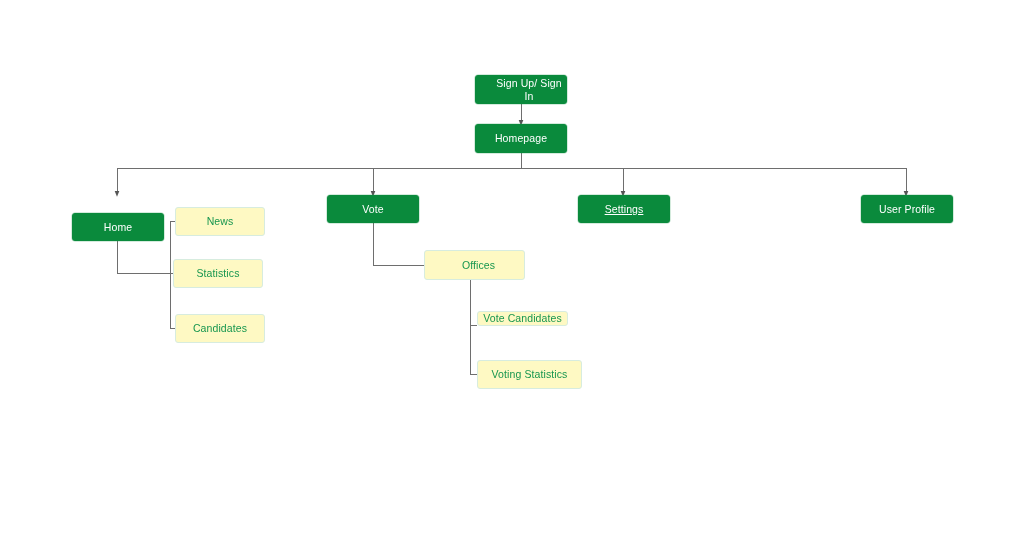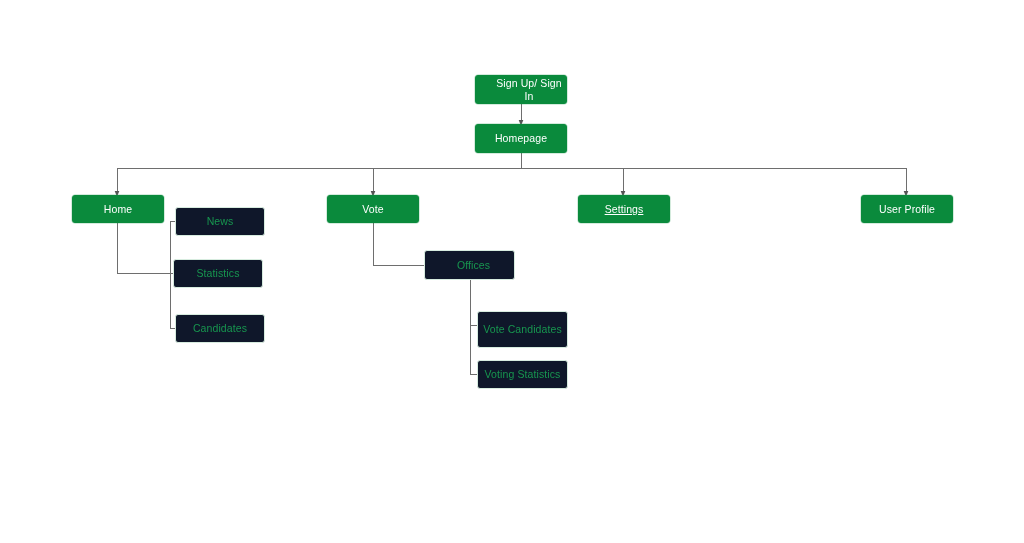--- a/index.html
+++ b/index.html
@@ -40,21 +40,21 @@
     z-index: 2;
   }
   .node.primary {
     background: #0a8a3c;
     color: #ffffff;
     border: 1px solid #0a8a3c;
     font-size: 10.5px;
     box-shadow: 0 0 0 0.5px rgba(10,138,60,0.35);
   }
   .node.secondary {
-    background: #0f172a;
+    background: #fef9c3;
     color: #17964f;
     border: 1px solid #d7ecdf;
     font-size: 10.5px;
   }
   .node span {
     display: block;
     padding: 0 4px;
   }
 </style>
 </head>
@@ -94,44 +94,44 @@
     </g>
   </svg>
 
   <div id="nodes">
       <div class="node primary" style="left: 475px; top: 75px; width: 92px; height: 29px; padding-left: 16px;">
         <span>Sign Up/ Sign In</span>
       </div>
       <div class="node primary" style="left: 475px; top: 124px; width: 92px; height: 29px;">
         <span>Homepage</span>
       </div>
-      <div class="node primary" style="left: 72px; top: 195px; width: 92px; height: 28px;">
+      <div class="node primary" style="left: 72px; top: 213px; width: 92px; height: 28px;">
         <span>Home</span>
       </div>
       <div class="node primary" style="left: 327px; top: 195px; width: 92px; height: 28px;">
         <span>Vote</span>
       </div>
       <div class="node primary" style="left: 578px; top: 195px; width: 92px; height: 28px; text-decoration: underline;">
         <span>Settings</span>
       </div>
       <div class="node primary" style="left: 861px; top: 195px; width: 92px; height: 28px;">
         <span>User Profile</span>
       </div>
       <div class="node secondary" style="left: 175px; top: 207px; width: 90px; height: 29px;">
         <span>News</span>
       </div>
       <div class="node secondary" style="left: 173px; top: 259px; width: 90px; height: 29px;">
         <span>Statistics</span>
       </div>
       <div class="node secondary" style="left: 175px; top: 314px; width: 90px; height: 29px; text-align: center;">
         <span>Candidates</span>
       </div>
-      <div class="node secondary" style="left: 424px; top: 250px; width: 91px; height: 30px; padding-left: 8px;">
+      <div class="node secondary" style="left: 424px; top: 250px; width: 101px; height: 30px; padding-left: 8px;">
         <span>Offices</span>
       </div>
-      <div class="node secondary" style="left: 477px; top: 311px; width: 91px; height: 37px;">
+      <div class="node secondary" style="left: 477px; top: 311px; width: 91px; height: 15px;">
         <span>Vote Candidates</span>
       </div>
-      <div class="node secondary" style="left: 477px; top: 360px; width: 91px; height: 29px;">
+      <div class="node secondary" style="left: 477px; top: 360px; width: 105px; height: 29px;">
         <span>Voting Statistics</span>
       </div>
     </div>
 </div>
 
 </body></html>

